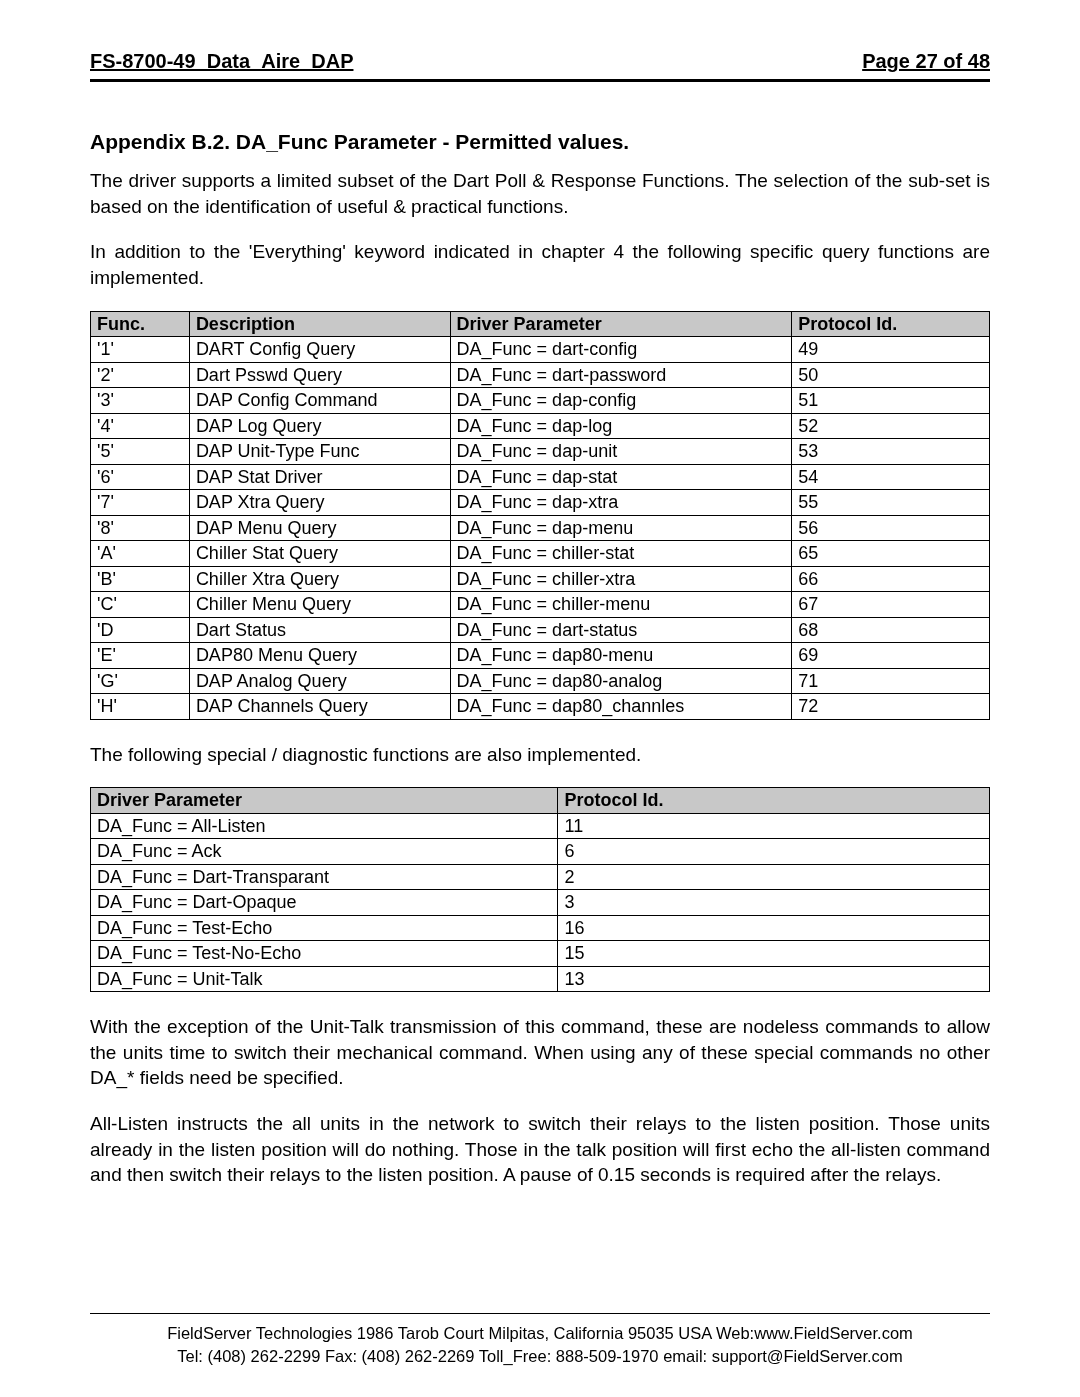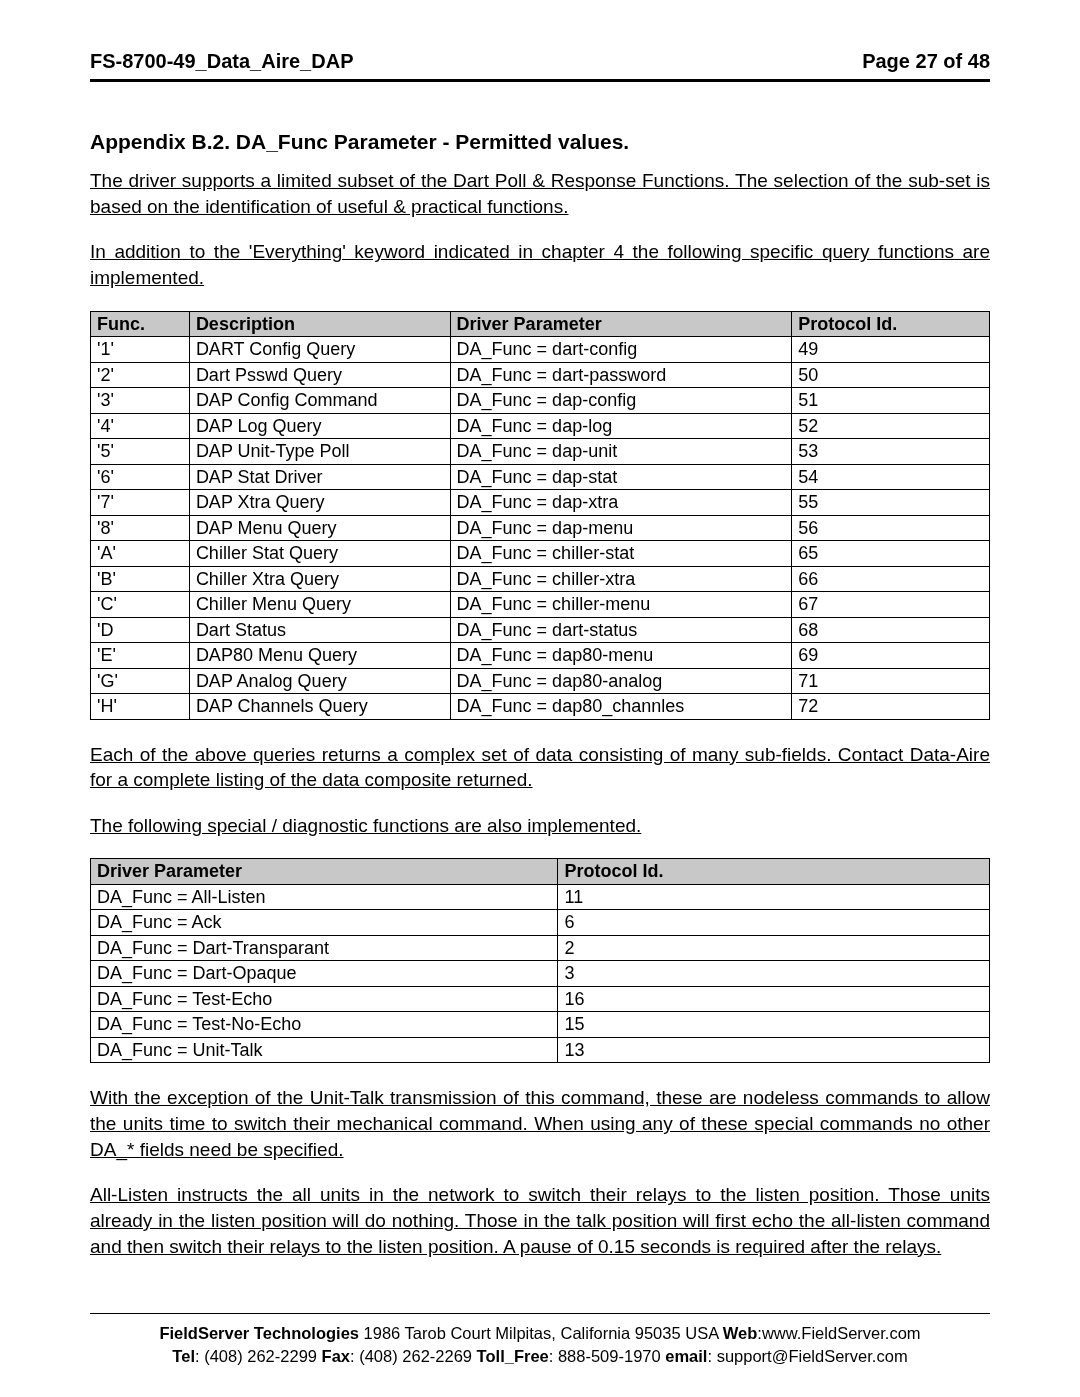--- a/index.html
+++ b/index.html
@@ -18,32 +18,32 @@
     position: relative;
   }
   .header-bar {
     display: flex;
     justify-content: space-between;
     border-bottom: 3px solid #000;
     padding-bottom: 6px;
     font-weight: bold;
     font-size: 20px;
     margin-bottom: 48px;
+    text-decoration: underline;
   }
   .section-title {
     font-weight: bold;
     font-size: 21px;
     margin-bottom: 14px;
   }
   .para {
     font-size: 19px;
     line-height: 1.35;
     text-align: justify;
     margin-bottom: 20px;
-    text-decoration: underline;
   }
   table.data {
     width: 100%;
     border-collapse: collapse;
     font-size: 18px;
     margin-bottom: 22px;
   }
   table.data th, table.data td {
     border: 1px solid #000;
     padding: 1px 6px;
@@ -64,21 +64,21 @@
     position: absolute;
     bottom: 30px;
     left: 90px;
     right: 90px;
     border-top: 1.5px solid #000;
     padding-top: 8px;
     font-size: 16.5px;
     text-align: center;
     line-height: 1.35;
   }
-  .footer .b { font-weight: bold; }
+  .footer .b { font-weight: normal; }
 </style>
 </head>
 <body>
 
 <div class="page">
 
   <div class="header-bar">
     <span>FS-8700-49_Data_Aire_DAP</span>
     <span>Page 27 of 48</span>
   </div>
@@ -123,21 +123,21 @@
           <td>51</td>
         </tr>
         <tr>
           <td>'4'</td>
           <td>DAP Log Query</td>
           <td>DA_Func = dap-log</td>
           <td>52</td>
         </tr>
         <tr>
           <td>'5'</td>
-          <td>DAP Unit-Type Poll</td>
+          <td>DAP Unit-Type Func</td>
           <td>DA_Func = dap-unit</td>
           <td>53</td>
         </tr>
         <tr>
           <td>'6'</td>
           <td>DAP Stat Driver</td>
           <td>DA_Func = dap-stat</td>
           <td>54</td>
         </tr>
         <tr>
@@ -190,21 +190,20 @@
         </tr>
         <tr>
           <td>'H'</td>
           <td>DAP Channels Query</td>
           <td>DA_Func = dap80_channles</td>
           <td>72</td>
         </tr>
       </tbody>
   </table>
 
-  <div class="para">Each of the above queries returns a complex set of data consisting of many sub-fields.  Contact Data-Aire for a complete listing of the data composite returned.</div>
   <div class="para">The following special / diagnostic functions are also implemented.</div>
 
   <table class="data t2">
     <colgroup>
         <col class="c1">
         <col class="c2">
       </colgroup>
     <thead>
       <tr>
         <th>Driver Parameter</th>

